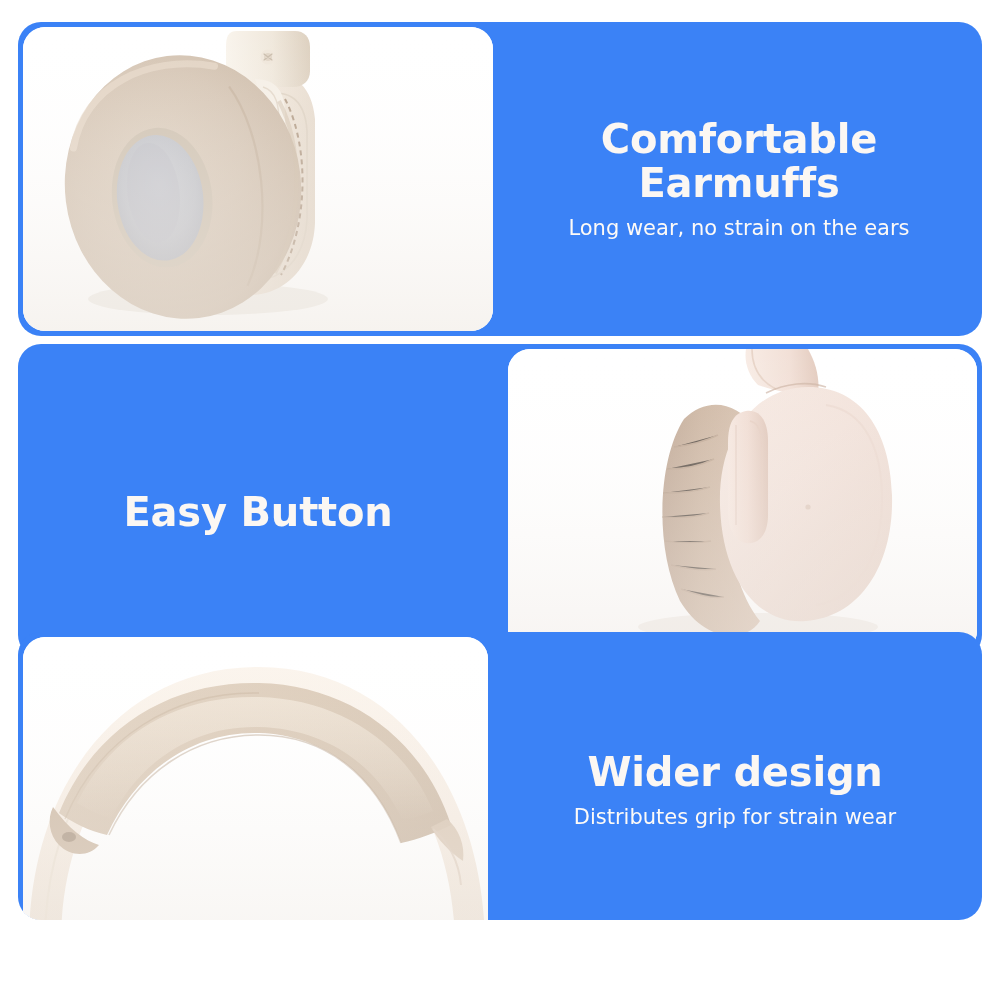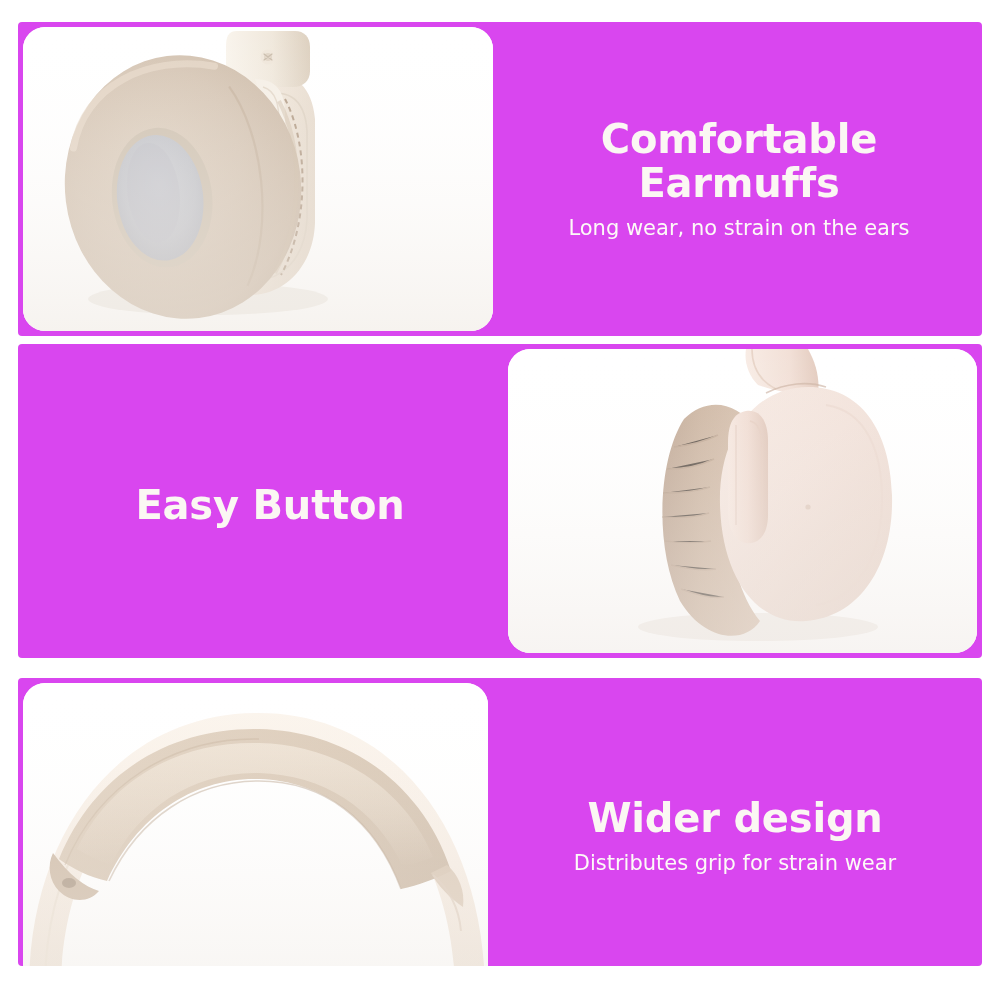--- a/index.html
+++ b/index.html
@@ -20,28 +20,28 @@
     position: absolute;
     left: 0; top: 0;
     width: 1000px;
     height: 1000px;
     background: #ffffff;
   }
 
   
   .panel {
     position: absolute;
-    background: #d946ef;
-    border-radius: 4px;
+    background: #3b82f6;
+    border-radius: 23px;
     overflow: hidden;
   }
 
   #panel-1 { left: 18px;  top: 22px;  width: 964px; height: 314px; }
   #panel-2 { left: 18px;  top: 344px; width: 964px; height: 314px; }
-  #panel-3 { left: 18px;  top: 678px; width: 964px; height: 288px; }
+  #panel-3 { left: 18px;  top: 632px; width: 964px; height: 288px; }
 
   
   .photo-card {
     position: absolute;
     background: #ffffff;
     border-radius: 22px;
     overflow: hidden;
   }
   
   #photo-card-1 {
@@ -60,21 +60,21 @@
 
   
   .text-block {
     position: absolute;
     display: flex;
     flex-direction: column;
     justify-content: center;
     text-align: center;
   }
   #text-block-1 { left: 478px; top: 0;   width: 486px; height: 314px; }
-  #text-block-2 { left: 0;     top: 9px;   width: 480px; height: 314px; margin-left: 12px; }
+  #text-block-2 { left: 0;     top: 16px;   width: 480px; height: 314px; }
   #text-block-3 { left: 470px; top: 0;   width: 494px; height: 316px; }
 
   .feature-title {
     color: #fbf7f3;
     font-size: 40px;
     font-weight: bold;
     letter-spacing: -0.2px;
     line-height: 1.12;
     margin: 0 0 10px 0;
     padding: 0 14px;

